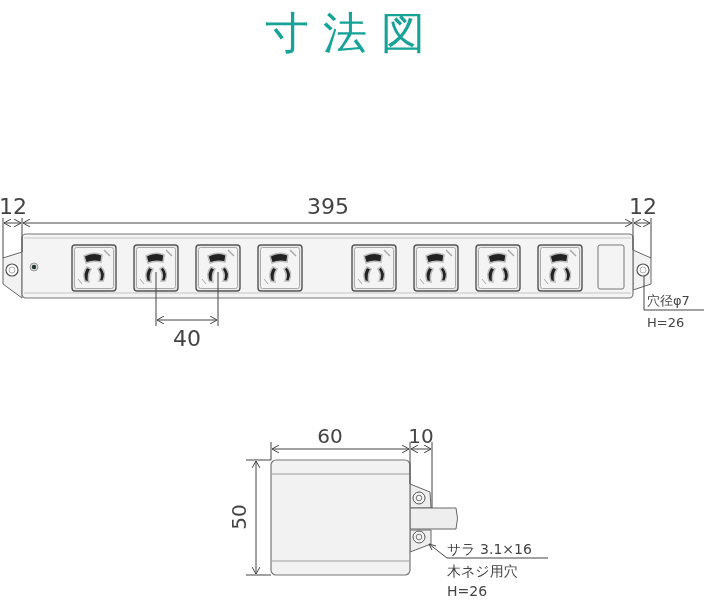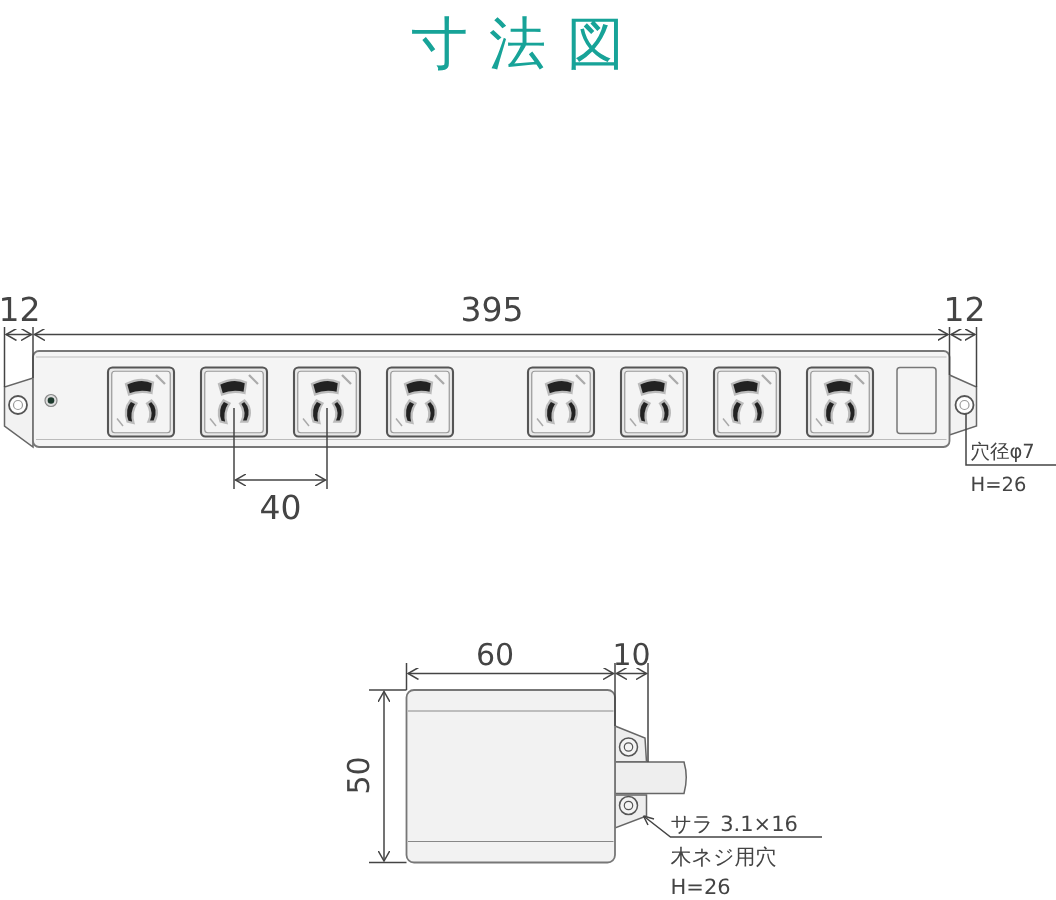--- a/index.html
+++ b/index.html
@@ -1,17 +1,17 @@
 <!DOCTYPE html>
 <html><head>
 <meta charset="utf-8">
 <style>
   html, body { margin:0; padding:0; background:#ffffff; }
   body { width:704px; height:600px; position:relative; overflow:hidden; font-family:"DejaVu Sans", sans-serif; }
-  .title { position:absolute; left:0; top:4px; width:704px; text-align:center; color:#17a398; font-size:38px; letter-spacing:14px; font-family:"DejaVu Sans", sans-serif; }
+  .title { position:absolute; left:0; top:4px; width:704px; text-align:center; color:#17a398; font-size:44px; letter-spacing:14px; font-family:"DejaVu Sans", sans-serif; }
   svg { position:absolute; left:0; top:0; }
   .dim { font-family:"DejaVu Sans", sans-serif; fill:#444; }
 </style>
 </head>
 <body>
 
 <div class="title">寸法図</div>
 
 <svg width="704" height="600" viewBox="0 0 704 600">
   <defs>

